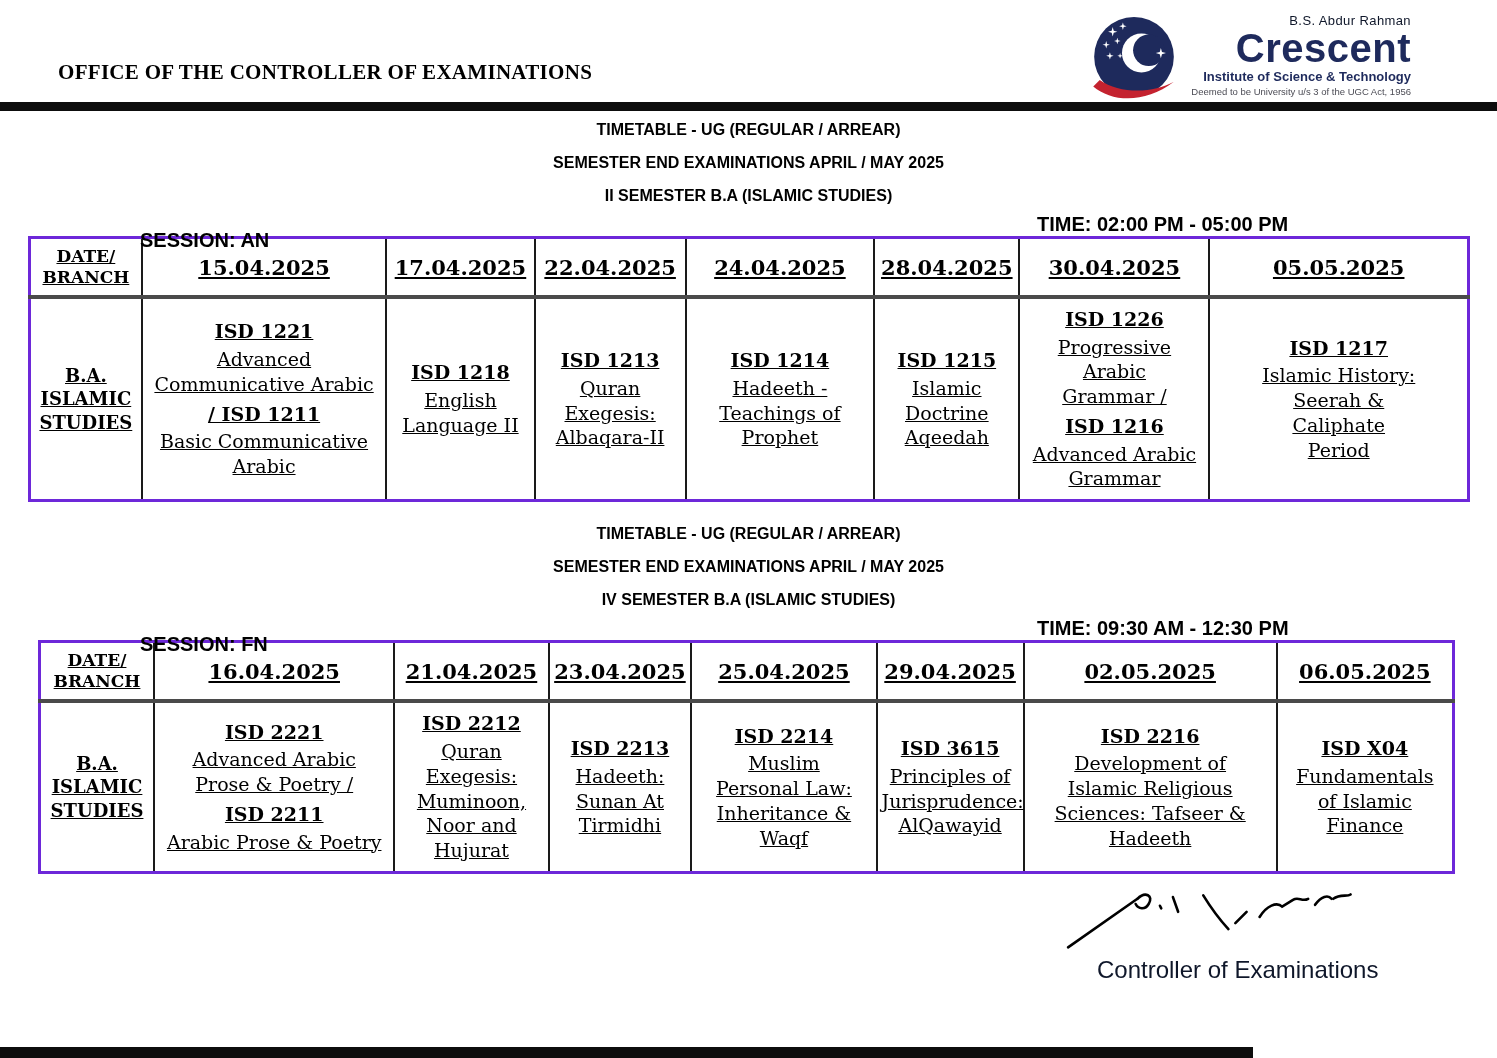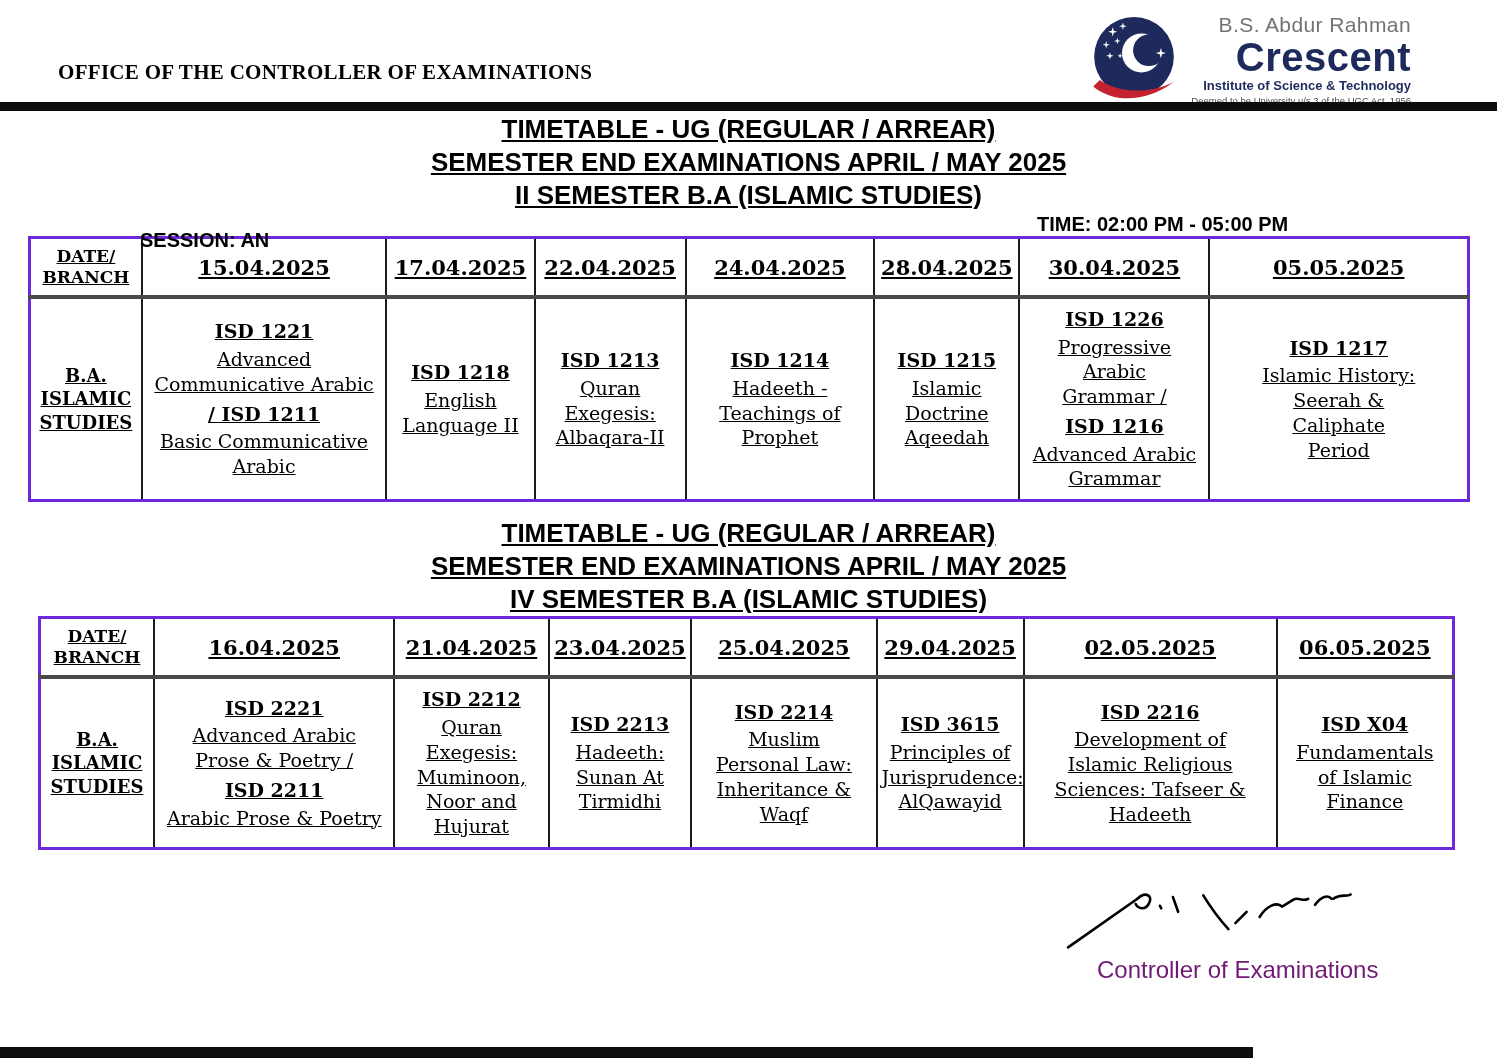--- a/index.html
+++ b/index.html
@@ -8,31 +8,31 @@
 
   
   .office-title{position:absolute;left:58px;top:60px;
     font-family:"Liberation Serif",serif;font-weight:bold;font-size:21px;letter-spacing:.3px;}
   .top-bar{position:absolute;left:0;top:102px;width:1497px;height:9px;background:#0d0d0d;}
   .bottom-bar{position:absolute;left:0;bottom:0;width:1253px;height:11px;background:#0d0d0d;}
 
   .logo{position:absolute;top:13px;right:86px;display:flex;align-items:flex-start;}
   .emblem{width:94px;height:88px;margin-right:10px;margin-top:3px;}
   .logo-text{display:flex;flex-direction:column;align-items:flex-end;text-align:right;}
-  .logo-pre{font-size:21px;color:#737373;letter-spacing:.4px;margin-bottom:1px;}
+  .logo-pre{font-size:13px;color:#0f172a;letter-spacing:.4px;margin-bottom:1px;}
   .logo-brand{font-size:40px;font-weight:bold;color:#1e2a5c;line-height:.95;letter-spacing:.5px;}
   .logo-sub{font-size:13px;font-weight:bold;color:#1e2a5c;margin-top:2px;}
   .logo-tag{font-size:9.5px;color:#4c4c55;margin-top:2px;}
 
   
   .section{position:absolute;left:0;width:1497px;}
   #sec1{top:113px;}
   #sec2{top:517px;}
   .sec-titles{text-align:center;}
-  .sec-title{font-weight:bold;font-size:26px;line-height:33px;text-decoration:underline;}
+  .sec-title{font-weight:bold;font-size:16px;line-height:33px;}
   .session-row{position:relative;height:24px;}
   .session{position:absolute;left:140px;top:16px;font-weight:bold;font-size:20px;line-height:24px;}
   .time{position:absolute;left:1037px;top:0;font-weight:bold;font-size:20px;line-height:24px;}
 
   
   table.tt{border-collapse:collapse;table-layout:fixed;border:3px solid #6d28d9;text-decoration:underline;}
   #sec1 table.tt{margin-left:28px;width:1442px;}
   #sec2 table.tt{margin-left:38px;width:1417px;}
   .tt th,.tt td{border:2px solid #1a1a1a;text-align:center;vertical-align:middle;padding:2px 4px;}
   .tt thead th{height:52px;border-bottom:4px solid #4a4a4a;}
@@ -44,21 +44,21 @@
   .date-h{font-family:"DejaVu Serif",serif;font-weight:bold;font-size:21px;}
   .branch{font-family:"DejaVu Serif",serif;font-weight:bold;font-size:18px;
           white-space:pre-line;line-height:1.3;}
   .course-cell{font-family:"DejaVu Serif",serif;font-size:19px;line-height:1.3;}
   .seg+.seg{margin-top:5px;}
   .course-code{font-weight:bold;margin-bottom:3px;}
   .course-name{white-space:pre-line;}
 
   
   .sig-scribble{position:absolute;left:1040px;top:878px;width:330px;height:78px;}
-  .sig-label{position:absolute;left:1097px;top:956px;font-size:24px;color:#701a75;}
+  .sig-label{position:absolute;left:1097px;top:956px;font-size:24px;color:#0f172a;}
 </style>
 </head>
 <body>
 
 <div class="sheet">
 
   <div class="office-title">OFFICE OF THE CONTROLLER OF EXAMINATIONS</div>
 
   <div class="logo">
     <svg class="emblem" viewBox="0 0 100 95">
@@ -192,20 +192,24 @@
         </tbody>
       </table>
   </div>
 
   <div class="section" id="sec2">
     <div class="sec-titles">
         <div class="sec-title">TIMETABLE - UG (REGULAR / ARREAR)</div>
         <div class="sec-title">SEMESTER END EXAMINATIONS APRIL / MAY 2025</div>
         <div class="sec-title">IV SEMESTER B.A (ISLAMIC STUDIES)</div>
       </div>
+    <div class="session-row">
+      <span class="session">SESSION: FN</span>
+      <span class="time">TIME: 09:30 AM - 12:30 PM</span>
+    </div>
     <table class="tt">
         <colgroup>
           <col style="width: 8.1%;">
           <col style="width: 17%;">
           <col style="width: 10.9%;">
           <col style="width: 10.1%;">
           <col style="width: 13.1%;">
           <col style="width: 10.4%;">
           <col style="width: 17.9%;">
           <col style="width: 12.5%;">

